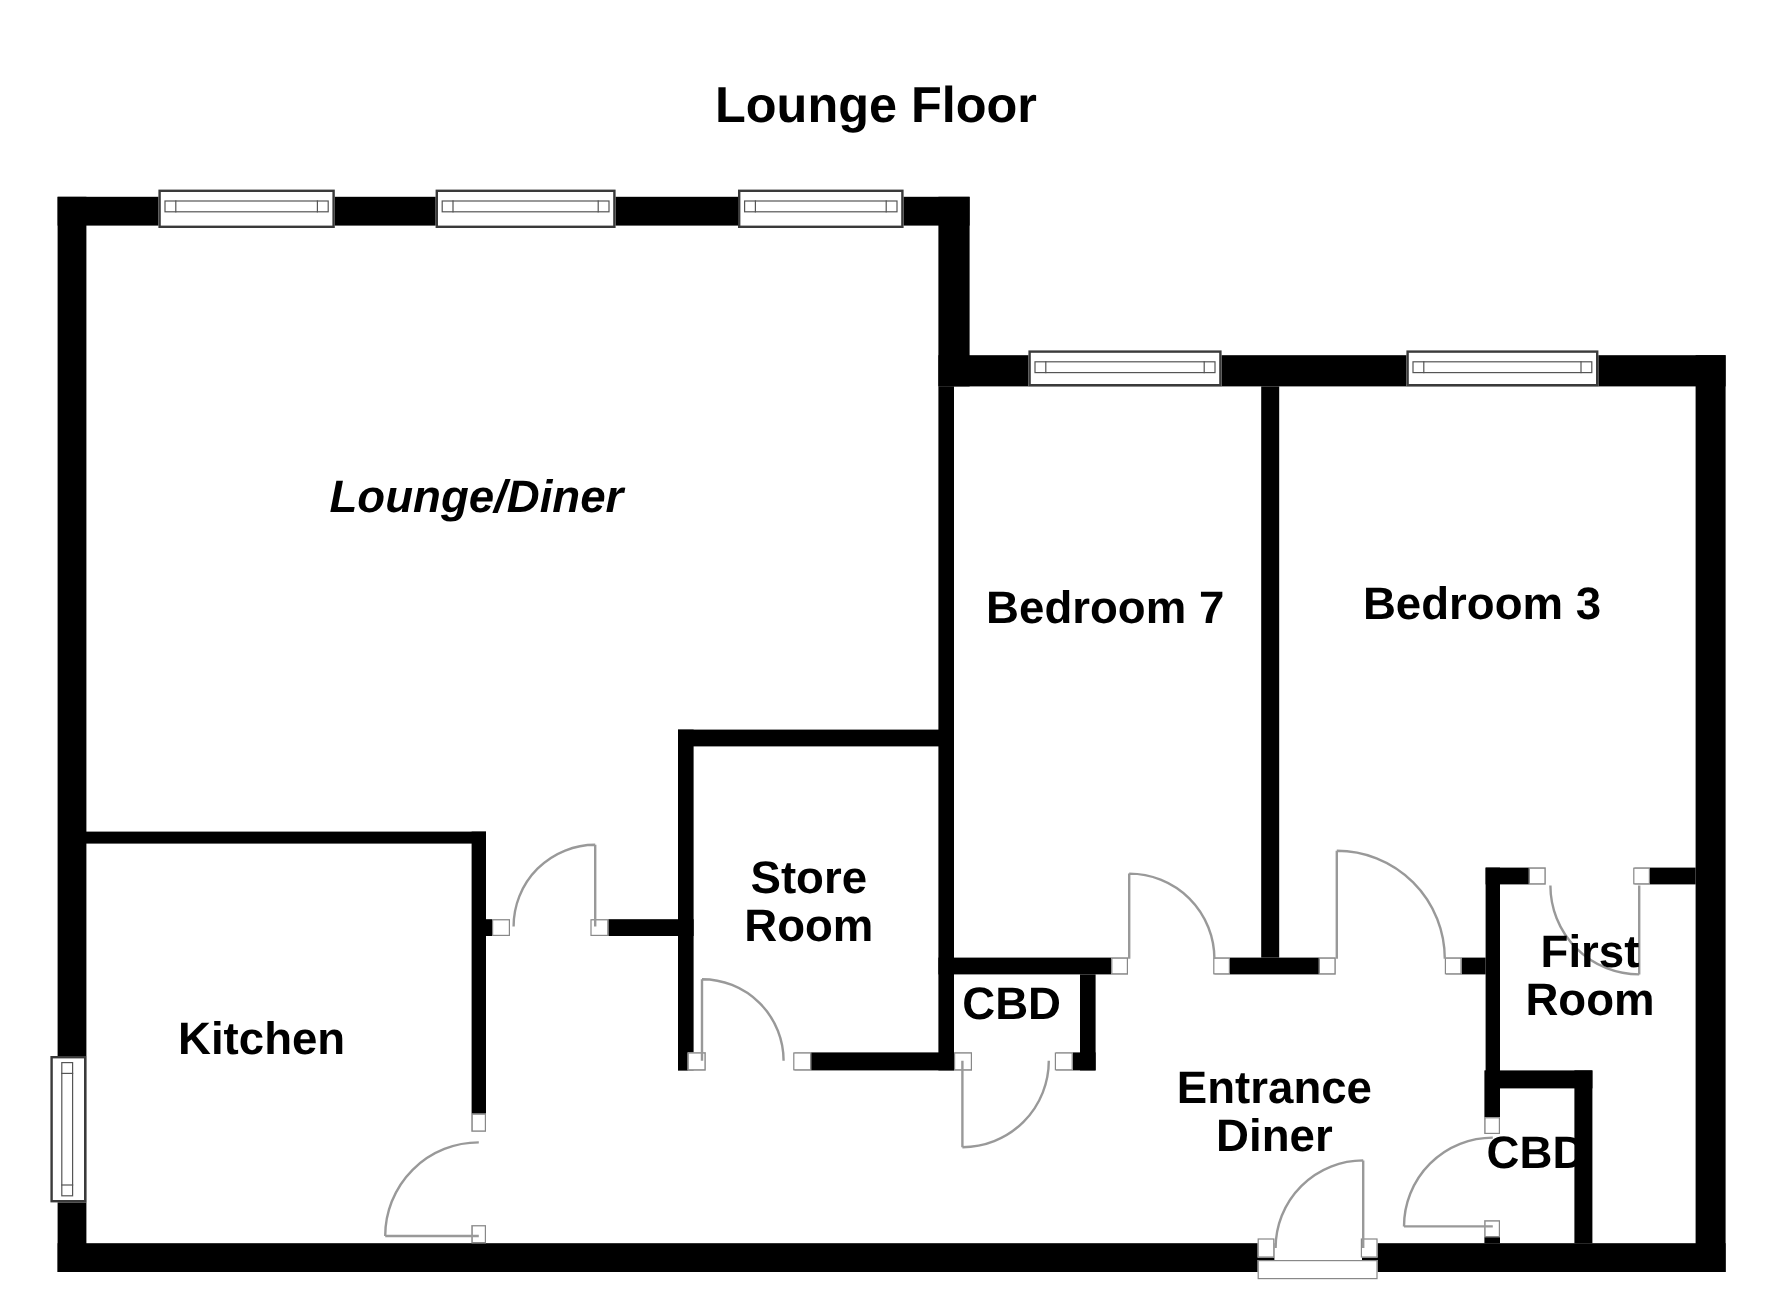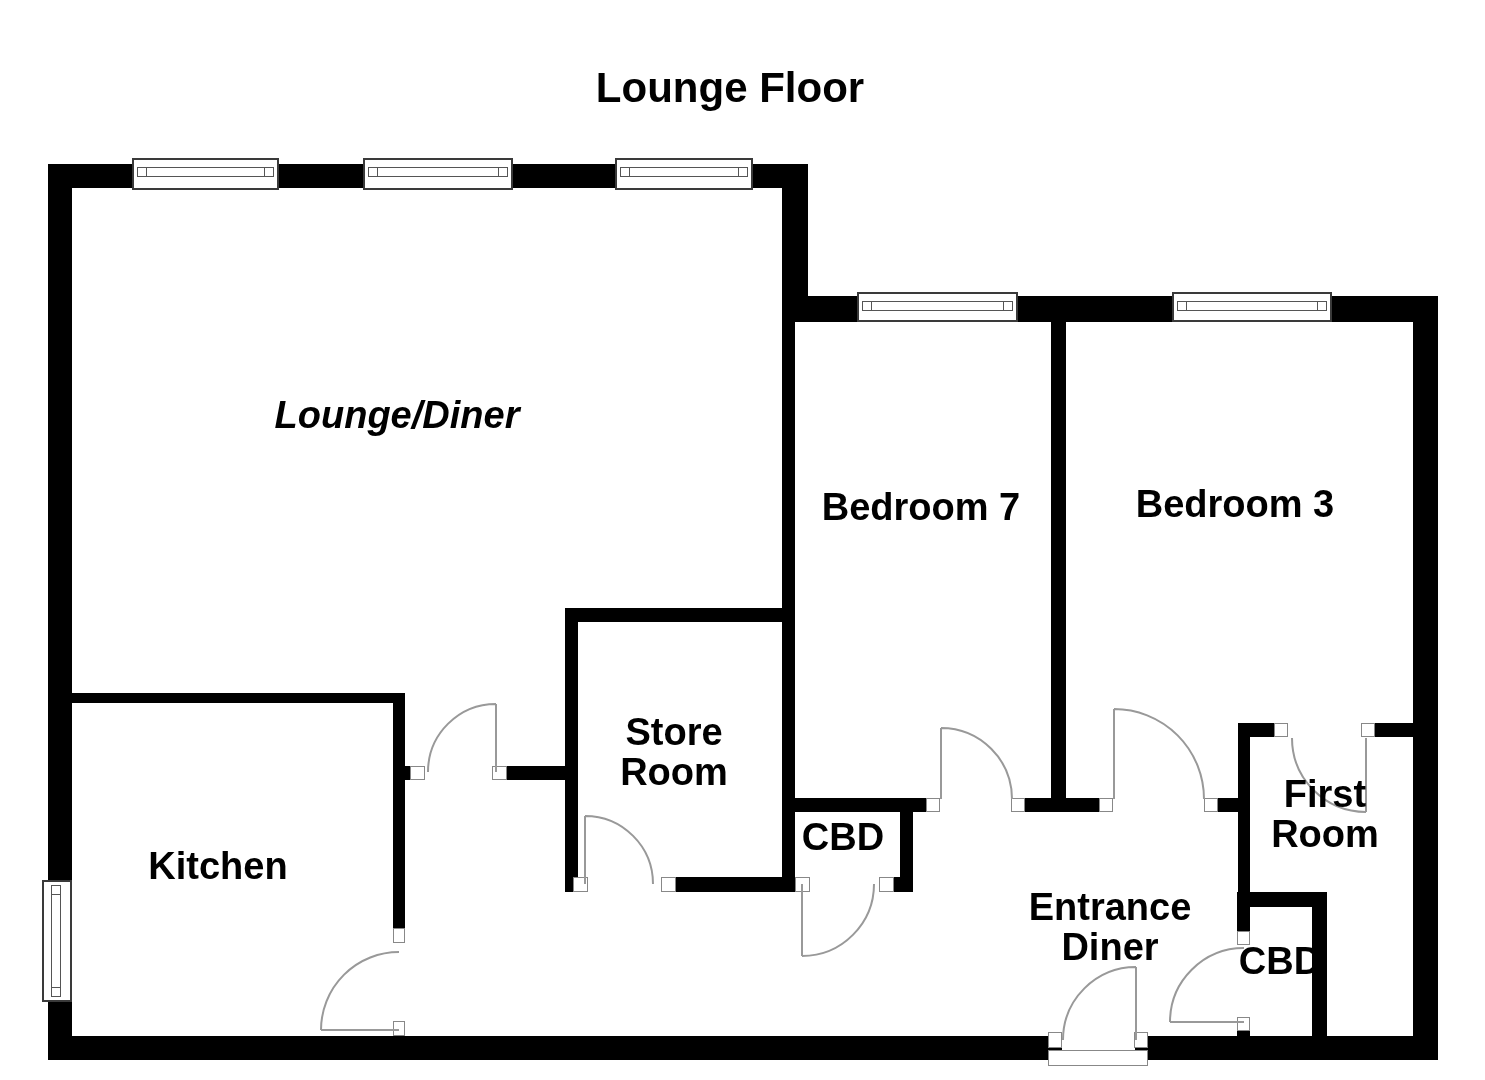--- a/index.html
+++ b/index.html
@@ -133,21 +133,21 @@
   <div class="room-label" style="left:1235px;top:505px;">Bedroom 3</div>
   <div class="room-label" style="left:218px;top:867px;">Kitchen</div>
 
   <div class="room-label" style="left:674px;top:753px;">
     <span>Store</span><br>
     <span>Room</span>
   </div>
 
   <div class="room-label" style="left:843px;top:838px;">CBD</div>
 
-  <div class="room-label" style="left:1062px;top:928px;margin-left:48px;">
+  <div class="room-label" style="left:1062px;top:928px;">
     <span>Entrance</span><br>
     <span>Diner</span>
   </div>
 
   <div class="room-label" style="left:1325px;top:815px;">
     <span>First</span><br>
     <span>Room</span>
   </div>
 
   <div class="room-label" style="left:1280px;top:962px;">CBD</div>

